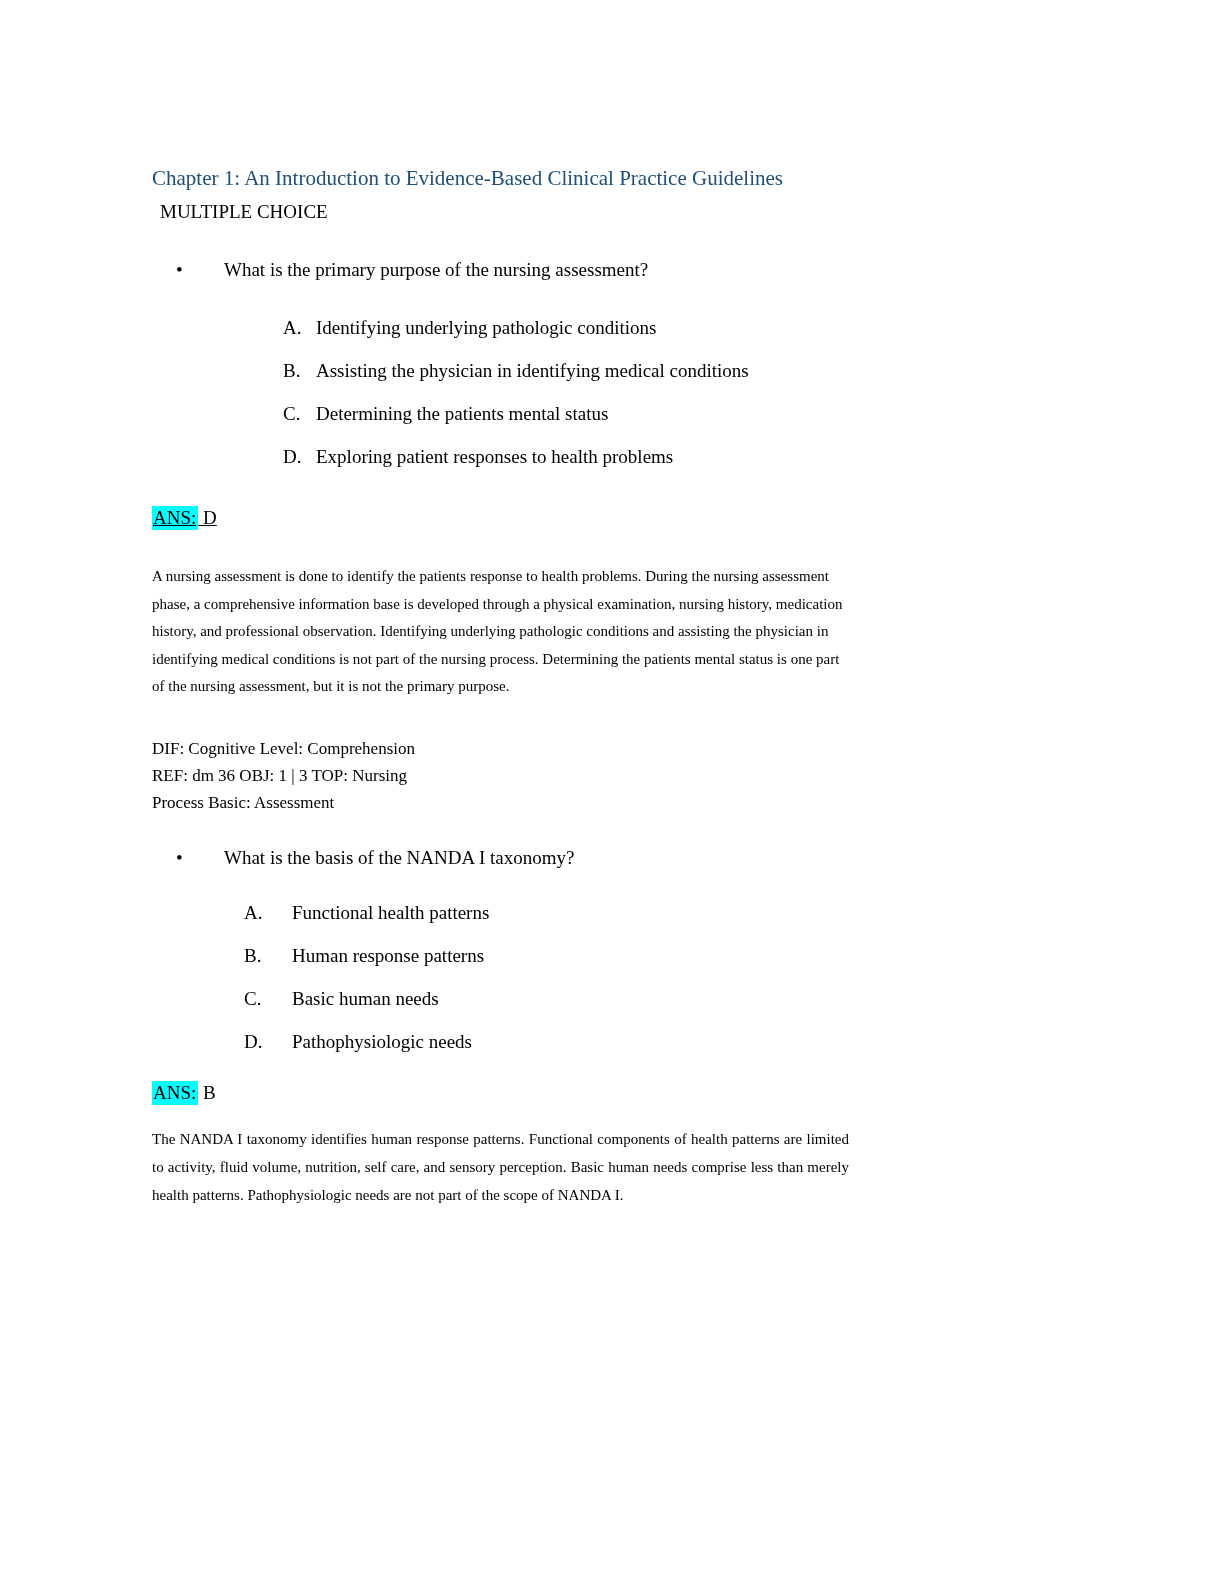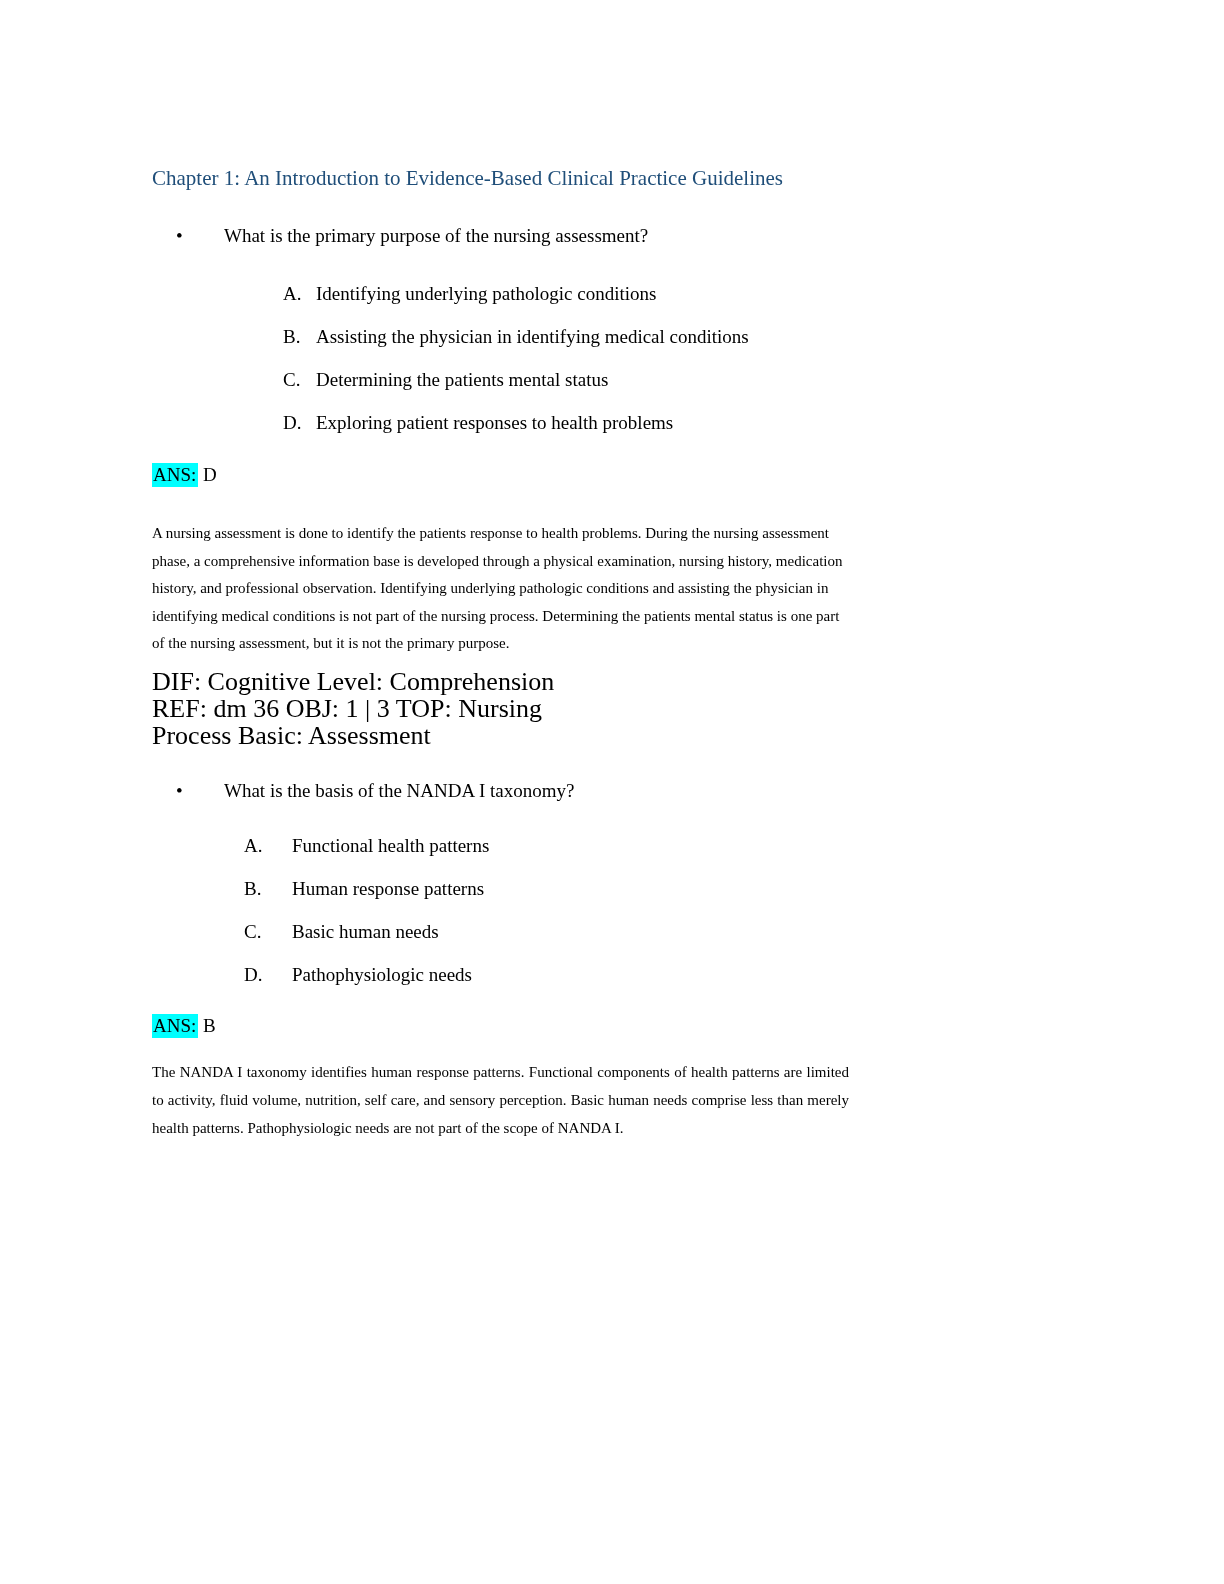--- a/index.html
+++ b/index.html
@@ -58,47 +58,48 @@
   .options-q2 .option{padding-left:92px;}
   .options-q2 .option .letter{display:inline-block;width:48px;flex:0 0 auto;}
   .answer-line{
     font-size:19px;
     line-height:25px;
   }
   .answer-line .hl{
     background:var(--highlight-color);
     padding:1px 2px 2px 1px;
   }
-  .ans-1{margin-top:27px;}
+  .ans-1{margin-top:36px;text-decoration:underline;}
   .ans-2{margin-top:26px;}
   .explanation{
     width:700px;
     font-size:15px;
     line-height:27.5px;
   }
   .expl-1{margin-top:33px;}
   .expl-2{
     margin-top:20px;
     width:697px;
     text-align:justify;
     line-height:28px;
   }
   .meta-block{
-    margin-top:10px;
-    font-size:26px;
+    margin-top:34px;
+    font-size:17px;
     line-height:27px;
   }
 </style>
 </head>
 <body>
 
 <div class="page">
 
   <div class="doc-title">Chapter 1: An Introduction to Evidence-Based Clinical Practice Guidelines</div>
 
+  <div class="section-heading">MULTIPLE CHOICE</div>
 
   <div class="question q1-question">
     <span class="bullet">•</span>
     <span class="q-text">What is the primary purpose of the nursing assessment?</span>
   </div>
 
   <div class="options options-q1">
     <div class="option">
       <span class="letter">A.</span>
       <span class="opt-text">Identifying underlying pathologic conditions</span>

